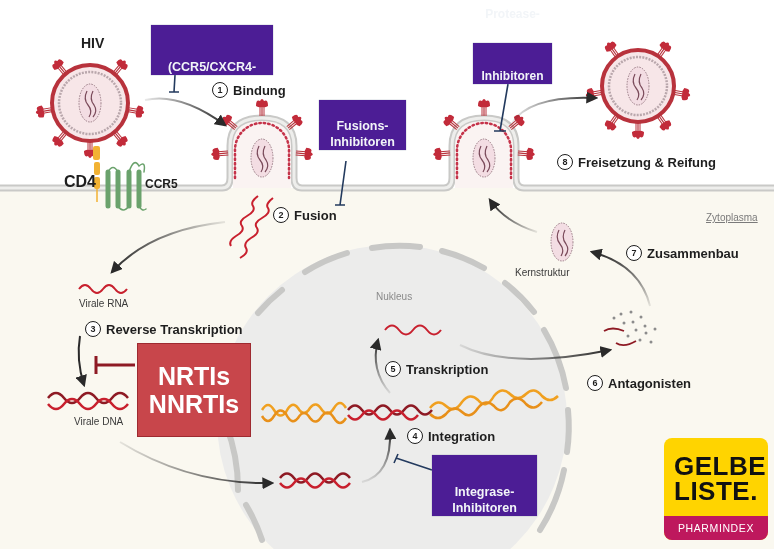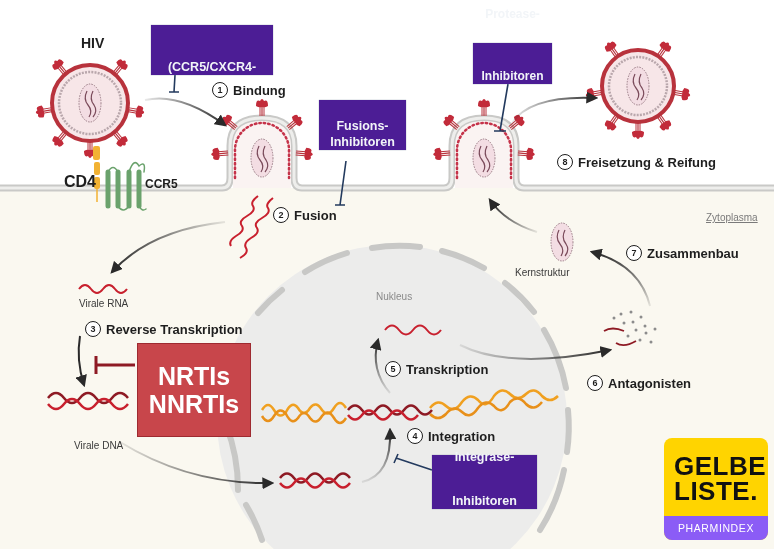--- a/index.html
+++ b/index.html
@@ -8,21 +8,21 @@
   svg.art { position: absolute; left: 0; top: 0; }
   .lbl { position: absolute; font-family: "Liberation Sans", sans-serif; font-weight: bold; color: #1e1e1e; white-space: nowrap; }
   .step { position: absolute; display: flex; align-items: center; gap: 5px; font-weight: bold; font-size: 13px; color: #1e1e1e; white-space: nowrap; }
   .num { width: 16px; height: 16px; border: 1.4px solid #1e1e1e; border-radius: 50%; display: inline-flex; align-items: center; justify-content: center; font-size: 9px; font-weight: bold; background: #fff; box-sizing: border-box; }
   .small { position: absolute; font-size: 10px; color: #3a3a3a; white-space: nowrap; }
   .drugbox { position: absolute; background: #4c1d95; color: #f2f5f8; font-weight: bold; font-size: 12.5px; text-align: center; display: flex; flex-direction: column; justify-content: flex-end; line-height: 16px; box-shadow: 0 0 1px #7f8fa0; }
   .redbox { position: absolute; background: #c8464b; border: 1.5px solid #9e2a30; color: #fff; font-weight: bold; font-size: 25px; text-align: center; display: flex; flex-direction: column; justify-content: center; line-height: 28px; box-sizing: border-box; }
   .logo { position: absolute; left: 664px; top: 438px; width: 104px; height: 102px; background: #ffd400; border-radius: 8px; overflow: hidden; }
   .logo .l1 { position: absolute; left: 10px; top: 16px; font-size: 26px; font-weight: bold; color: #111; line-height: 24px; letter-spacing: 0.5px; }
   .logo .l2 { position: absolute; left: 10px; top: 41px; font-size: 26px; font-weight: bold; color: #111; line-height: 24px; letter-spacing: 0.5px; }
-  .logo .bar { position: absolute; left: 0; bottom: 0; width: 104px; height: 24px; background: #8b5cf6; color: #fff; font-size: 10.5px; letter-spacing: 0.6px; display: flex; align-items: center; justify-content: center; }
+  .logo .bar { position: absolute; left: 0; bottom: 0; width: 104px; height: 24px; background: #be185d; color: #fff; font-size: 10.5px; letter-spacing: 0.6px; display: flex; align-items: center; justify-content: center; }
 </style>
 </head>
 <body>
 
 <div id="stage">
 
 <svg class="art" width="774" height="549" viewBox="0 0 774 549">
   <defs>
     <marker id="ah" viewBox="0 0 10 10" refX="8" refY="5" markerWidth="6" markerHeight="6" orient="auto">
       <path d="M0,0 L10,5 L0,10 z" fill="#2a2a2a"></path>
@@ -268,21 +268,21 @@
 </svg>
 
 <div class="small" style="left:706px; top:212px; color:#7a7a7a;text-decoration:underline;">Zytoplasma</div>
 <div class="small" style="left:376px; top:291px; color:#8a8a8a;">Nukleus</div>
 
 <div class="lbl" style="left:81px; top:35px; font-size:14px;">HIV</div>
 <div class="lbl" style="left:64px; top:173px; font-size:16px;">CD4</div>
 <div class="lbl" style="left:145px; top:177px; font-size:12px;">CCR5</div>
 
 <div class="small" style="left:79px; top:298px;">Virale RNA</div>
-<div class="small" style="left:74px; top:440px;">Virale DNA</div>
+<div class="small" style="left:74px; top:416px;">Virale DNA</div>
 <div class="small" style="left:515px; top:267px;">Kernstruktur</div>
 
 <div class="step" style="left:212px; top:82px;">
   <span class="num">1</span>
   <span>Bindung</span>
 </div>
 <div class="step" style="left:273px; top:207px;">
   <span class="num">2</span>
   <span>Fusion</span>
 </div>
@@ -315,21 +315,21 @@
   <span>(CCR5/CXCR4-</span>
 </div>
 <div class="drugbox" style="left:319px; top:100px; width:87px; height:50px;">
   <span>Fusions-</span>
   <span>Inhibitoren</span>
 </div>
 <div class="drugbox" style="left:473px; top:43px; width:79px; height:41px; font-size:12px;gap:46px;">
   <span>Protease-</span>
   <span>Inhibitoren</span>
 </div>
-<div class="drugbox" style="left:432px; top:455px; width:105px; height:54px;gap:28px;">
+<div class="drugbox" style="left:432px; top:455px; width:105px; height:61px;">
   <span>Integrase-</span>
   <span>Inhibitoren</span>
 </div>
 <div class="redbox" style="left:137px; top:343px; width:114px; height:94px;">
   <span>NRTIs</span>
   <span>NNRTIs</span>
 </div>
 
 <div class="logo">
   <div class="l1">GELBE</div>

